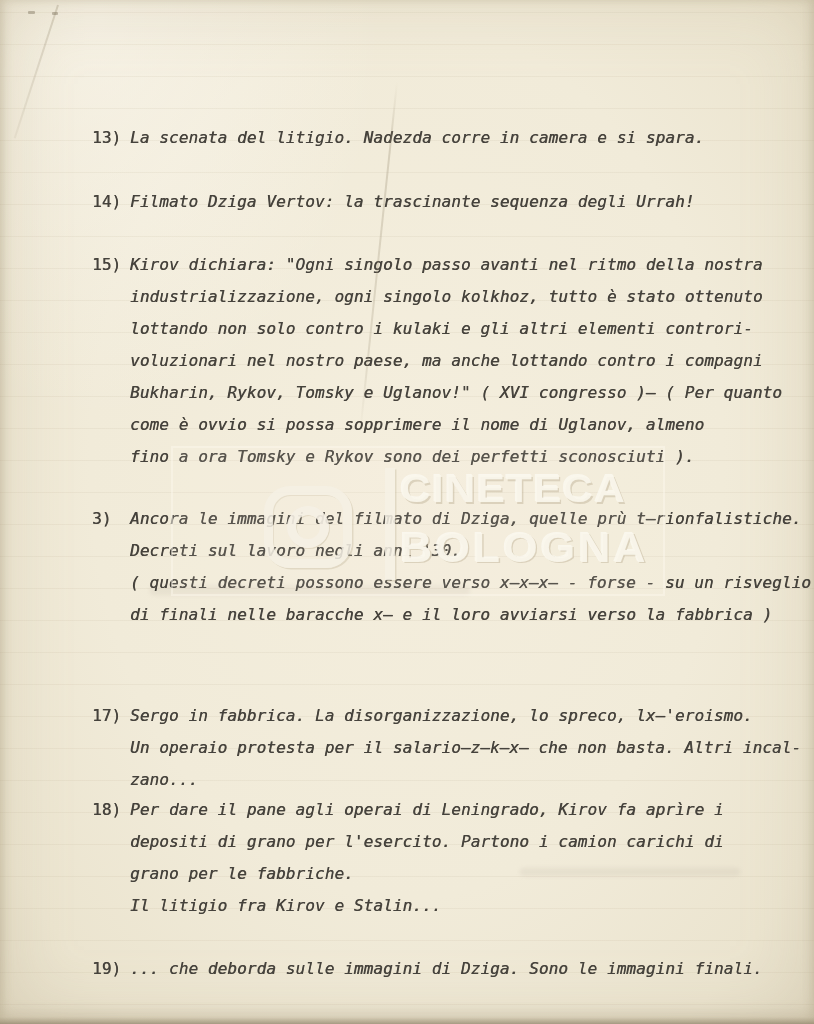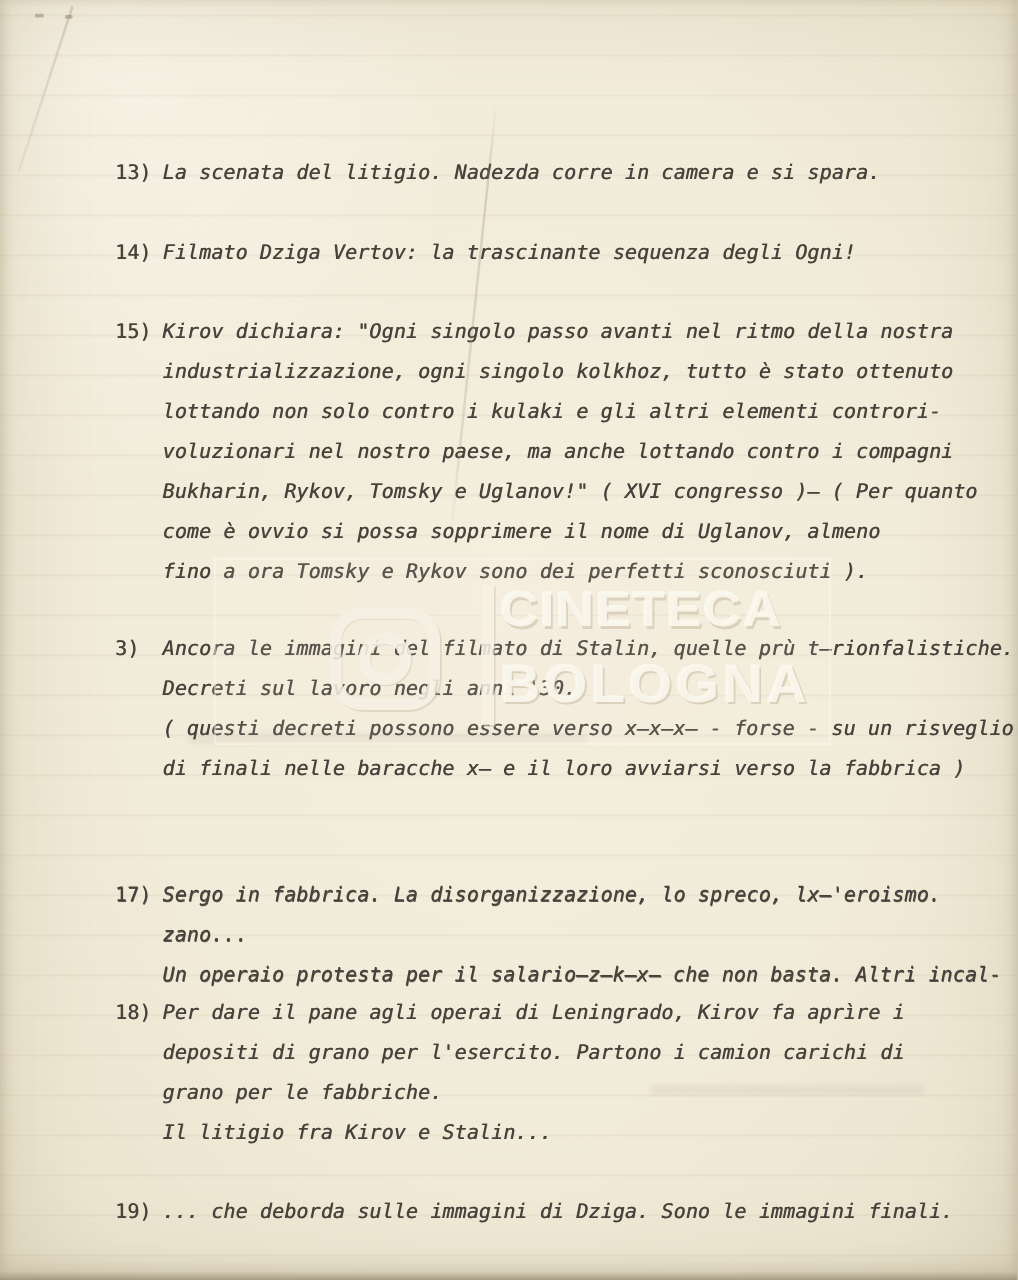--- a/index.html
+++ b/index.html
@@ -119,53 +119,53 @@
     <div class="item" style="top:122px;">
       <span class="num">13)</span>
       <div class="lines">
         <div class="tl">La scenata del litigio. Nadezda corre in camera e si spara.</div>
       </div>
     </div>
 
     <div class="item" style="top:186px;">
       <span class="num">14)</span>
       <div class="lines">
-        <div class="tl">Filmato Dziga Vertov: la trascinante sequenza degli Ogni!</div>
+        <div class="tl">Filmato Dziga Vertov: la trascinante sequenza degli Urrah!</div>
       </div>
     </div>
 
     <div class="item" style="top:249px;">
       <span class="num">15)</span>
       <div class="lines">
         <div class="tl">Kirov dichiara: "Ogni singolo passo avanti nel ritmo della nostra</div>
         <div class="tl">industrializzazione, ogni singolo kolkhoz, tutto è stato ottenuto</div>
         <div class="tl">lottando non solo contro i kulaki e gli altri elementi controri-</div>
         <div class="tl">voluzionari nel nostro paese, ma anche lottando contro i compagni</div>
         <div class="tl">Bukharin, Rykov, Tomsky e Uglanov!" ( XVI congresso )̶ ( Per quanto</div>
         <div class="tl">come è ovvio si possa sopprimere il nome di Uglanov, almeno</div>
         <div class="tl">fino a ora Tomsky e Rykov sono dei perfetti sconosciuti ).</div>
       </div>
     </div>
 
     <div class="item" style="top:503px;">
       <span class="num">3)</span>
       <div class="lines">
-        <div class="tl">Ancora le immagini del filmato di Stalin, quelle prù t̶rionfalistiche.</div>
+        <div class="tl">Ancora le immagini del filmato di Dziga, quelle prù t̶rionfalistiche.</div>
         <div class="tl">Decreti sul lavoro negli anni '30.</div>
         <div class="tl">( questi decreti possono essere verso x̶x̶x̶ - forse - su un risveglio</div>
         <div class="tl">di finali nelle baracche x̶ e il loro avviarsi verso la fabbrica )</div>
       </div>
     </div>
 
     <div class="item" style="top:664px;margin-top:36px;">
       <span class="num">17)</span>
       <div class="lines">
         <div class="tl">Sergo in fabbrica. La disorganizzazione, lo spreco, lx̶'eroismo.</div>
+        <div class="tl">Un operaio protesta per il salario̶z̶k̶x̶ che non basta. Altri incal-</div>
         <div class="tl">zano...</div>
-        <div class="tl">Un operaio protesta per il salario̶z̶k̶x̶ che non basta. Altri incal-</div>
       </div>
     </div>
 
     <div class="item" style="top:794px;">
       <span class="num">18)</span>
       <div class="lines">
         <div class="tl">Per dare il pane agli operai di Leningrado, Kirov fa aprìre i</div>
         <div class="tl">depositi di grano per l'esercito. Partono i camion carichi di</div>
         <div class="tl">grano per le fabbriche.</div>
         <div class="tl">Il litigio fra Kirov e Stalin...</div>

